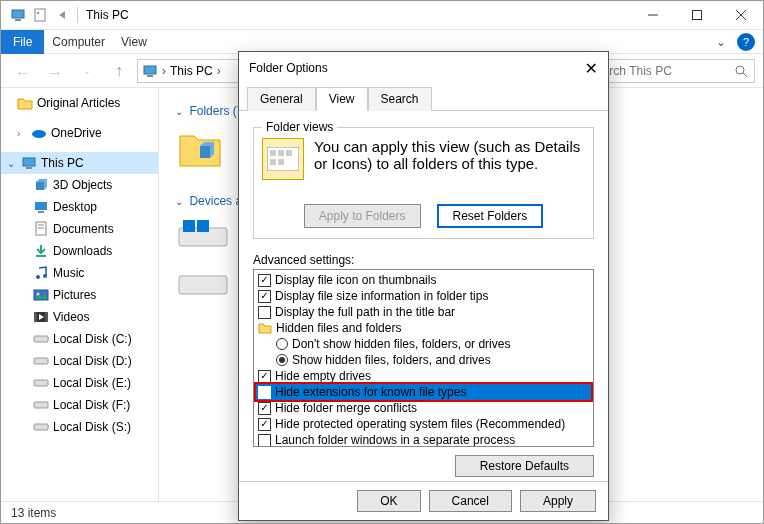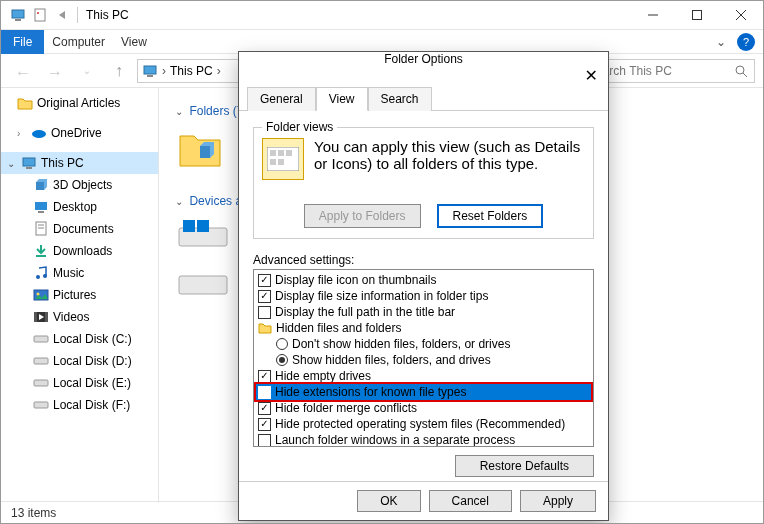--- a/index.html
+++ b/index.html
@@ -43,21 +43,21 @@
 .folder-tile { width:50px; text-align:center; }
 .folder-tile .ficon { width:48px; height:48px; margin:0 auto; display:flex; align-items:center; justify-content:center; }
 .devices-row { display:flex; flex-direction:column; gap:12px; margin-top:8px; }
 .drive { width:56px; height:36px; }
 
 
 .status { position:absolute; bottom:0; left:0; right:0; height:22px; border-top:1px solid #e5e5e5; display:flex; align-items:center; padding:0 10px; color:#333; }
 
 
 .dialog { position:absolute; left:237px; top:50px; width:371px; height:470px; background:#fff; border:1px solid #555; box-shadow:0 8px 20px rgba(0,0,0,.3); z-index:10; display:flex; flex-direction:column; }
-.dlg-title { height:32px; display:flex; align-items:center; padding:0 10px;flex-direction:column; }
+.dlg-title { height:32px; display:flex; align-items:center; padding:0 10px; }
 .dlg-title .x { margin-left:auto; font-size:16px; cursor:pointer; }
 .tabs { display:flex; border-bottom:1px solid #ccc; padding-left:8px; margin-top:2px; }
 .tab { padding:4px 12px; border:1px solid #ccc; border-bottom:none; background:#f4f4f4; position:relative; top:1px; }
 .tab.active { background:#fff; border-bottom:1px solid #fff; }
 .dlg-body { flex:1; padding:10px 14px; overflow:hidden; }
 .fv-group { border:1px solid #ccc; padding:10px 8px 10px 8px; position:relative; margin-top:6px; }
 .fv-group .legend { position:absolute; top:-8px; left:8px; background:#fff; padding:0 4px; }
 .fv-row { display:flex; gap:10px; }
 .fv-icon { width:42px; height:42px; background:#fff0b3; border:1px solid #d4a000; display:flex; align-items:center; justify-content:center; flex-shrink:0; }
 .fv-txt { flex:1; font-size:15px; }
@@ -294,20 +294,28 @@
         <span>Local Disk (E:)</span>
       </div>
     <div class="nav-item child">
         <span class="ico">
           <svg width="16" height="10">
             <rect x="1" y="2" width="14" height="6" rx="1" fill="#ddd" stroke="#999"></rect>
           </svg>
         </span>
         <span>Local Disk (F:)</span>
       </div>
+    <div class="nav-item child">
+        <span class="ico">
+          <svg width="16" height="10">
+            <rect x="1" y="2" width="14" height="6" rx="1" fill="#ddd" stroke="#999"></rect>
+          </svg>
+        </span>
+        <span>Local Disk (S:)</span>
+      </div>
   </div>
 
   <div class="main">
     <div class="section-h">
         <span class="exp">⌄</span>
         <span>Folders (7)</span>
       </div>
     <div class="folders-row">
       <div class="folder-tile">
           <div class="ficon">

